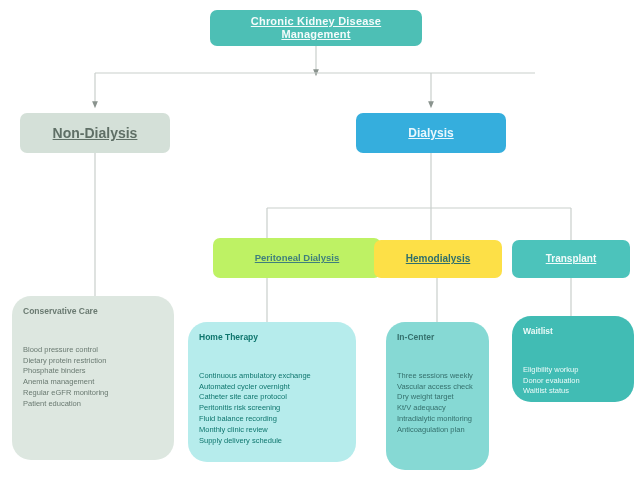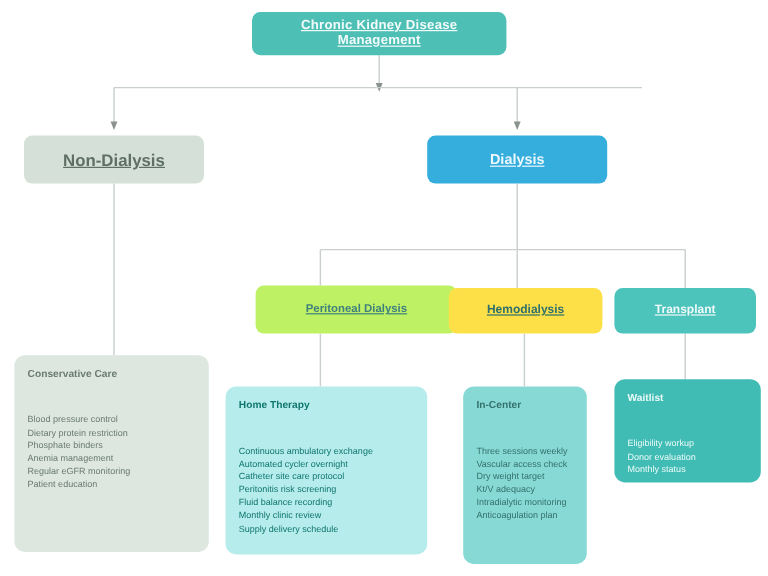--- a/index.html
+++ b/index.html
@@ -111,21 +111,21 @@
     height: 38px;
     background: #4cc3bb;
     color: #f0fbfa;
     font-size: 10px;
   }
 
   
   .detail {
     position: absolute;
     box-sizing: border-box;
-    border-radius: 9px;
+    border-radius: 19px;
     padding: 10px 10px 10px 11px;
     overflow: hidden;
   }
   .detail .dt-title {
     display: block;
     font-weight: bold;
     font-size: 8.5px;
     margin-bottom: 4px;
     line-height: 1.25;
   }
@@ -255,16 +255,16 @@
 Dry weight target
 Kt/V adequacy
 Intradialytic monitoring
 Anticoagulation plan</span>
   </div>
 
   <div class="detail" id="detail-c">
     <span class="dt-title">Waitlist</span>
     <span class="dt-body">Eligibility workup
 Donor evaluation
-Monthly status</span>
+Waitlist status</span>
   </div>
 
 </div>
 
 </body></html>

